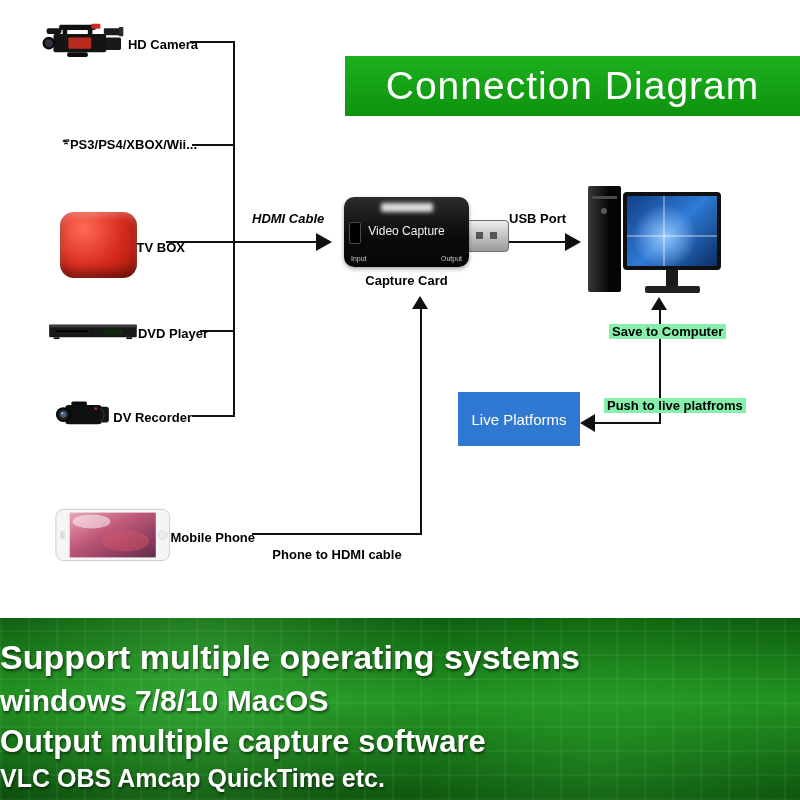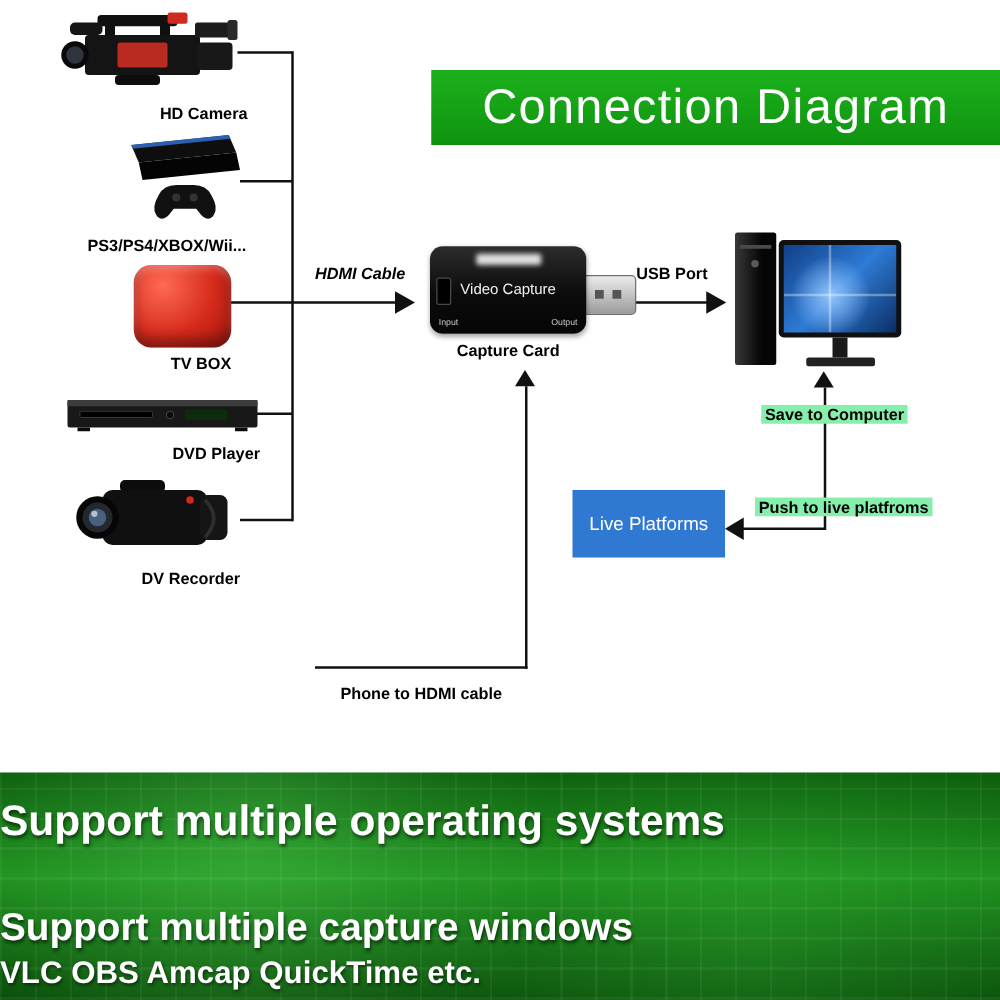--- a/index.html
+++ b/index.html
@@ -6,21 +6,21 @@
   .stage{position:relative;width:800px;height:800px;background:#ffffff;overflow:hidden;
          font-family:"Liberation Sans", sans-serif;color:#111;}
 
   
   .banner{position:absolute;left:345px;top:28px;width:455px;height:60px;
           background:linear-gradient(180deg,#1cb11c,#0f930f);
           display:flex;align-items:center;justify-content:center;margin-top:28px;}
   .banner span{color:#fff;font-size:39px;font-weight:400;letter-spacing:1px;}
 
   
-  .device{position:absolute;display:flex;flex-direction:column;align-items:flex-end;z-index:2;}
+  .device{position:absolute;display:flex;flex-direction:row;align-items:center;z-index:2;}
   .dev-label{margin-top:5px;font-size:13px;font-weight:700;color:#000;text-align:center;white-space:nowrap;}
 
   .tvbox{width:78px;height:66px;border-radius:14px;
          background:radial-gradient(circle at 30% 25%,#ff6a55,#d62b1c 55%,#9e150c);
          box-shadow:inset 0 -7px 10px rgba(0,0,0,.35), inset 0 4px 6px rgba(255,255,255,.25);}
 
   
   .line-h{position:absolute;height:2px;background:#111;z-index:1;}
   .line-v{position:absolute;width:2px;background:#111;z-index:1;}
   .arrow-right{position:absolute;width:0;height:0;z-index:1;
@@ -149,20 +149,39 @@
       <circle cx="26" cy="34" r="12" fill="#23272e"></circle>
       <circle cx="26" cy="34" r="7" fill="#46607e"></circle>
       <circle cx="23.5" cy="31" r="2.5" fill="#cfd8e6" opacity="0.8"></circle>
       <rect x="108" y="16" width="22" height="36" rx="6" fill="#151515"></rect>
       <path d="M112 20 q14 14 0 30" stroke="#2e2e2e" fill="none" stroke-width="3"></path>
       <circle cx="100" cy="20" r="3" fill="#d3281d"></circle>
     </svg>
     <div class="dev-label">DV Recorder</div>
   </div>
 
+  <div class="device" style="left:55px;top:490px;width:200px;">
+    <svg width="196" height="90" viewBox="0 0 196 90">
+      <defs>
+        <linearGradient id="pg" x1="0" y1="0" x2="1" y2="1">
+          <stop offset="0" stop-color="#e9a7b6"></stop>
+          <stop offset="0.4" stop-color="#c25a7a"></stop>
+          <stop offset="0.75" stop-color="#8e3c5e"></stop>
+          <stop offset="1" stop-color="#5e2f4e"></stop>
+        </linearGradient>
+      </defs>
+      <rect x="1.5" y="1.5" width="193" height="87" rx="13" fill="#f5f5f5" stroke="#c9c9c9" stroke-width="1.5"></rect>
+      <rect x="25" y="7" width="146" height="76" fill="url(#pg)"></rect>
+      <ellipse cx="62" cy="22" rx="32" ry="12" fill="#fff" opacity="0.5"></ellipse>
+      <ellipse cx="120" cy="55" rx="40" ry="18" fill="#d8566a" opacity="0.45"></ellipse>
+      <rect x="9" y="38" width="8" height="14" rx="3" fill="#ddd"></rect>
+      <circle cx="183" cy="45" r="7" fill="#eee" stroke="#c9c9c9"></circle>
+    </svg>
+    <div class="dev-label">Mobile Phone</div>
+  </div>
 
   <div class="line-h" style="left:190px;top:41px;width:44px;"></div>
   <div class="line-h" style="left:192px;top:144px;width:42px;"></div>
   <div class="line-h" style="left:166px;top:241px;width:152px;"></div>
   <div class="line-h" style="left:200px;top:330px;width:34px;"></div>
   <div class="line-h" style="left:192px;top:415px;width:42px;"></div>
   <div class="line-v" style="left:233px;top:41px;height:376px;"></div>
   <div class="arrow-right" style="left:316px;top:233px;"></div>
 
   <div class="line-h" style="left:505px;top:241px;width:62px;"></div>
@@ -205,17 +224,18 @@
   </div>
   <div class="m-stand"></div>
   <div class="m-base"></div>
 
   <div class="live">
     <span>Live Platforms</span>
   </div>
 
   <div class="footer">
     <div class="f-line f1">Support multiple operating systems</div>
-    <div class="f-line f3">Support multiple capture windows</div>
+    <div class="f-line f2">windows 7/8/10 MacOS</div>
+    <div class="f-line f3">Output multiple capture software</div>
     <div class="f-line f4">VLC OBS Amcap QuickTime etc.</div>
   </div>
 
 </div>
 
 </body></html>

